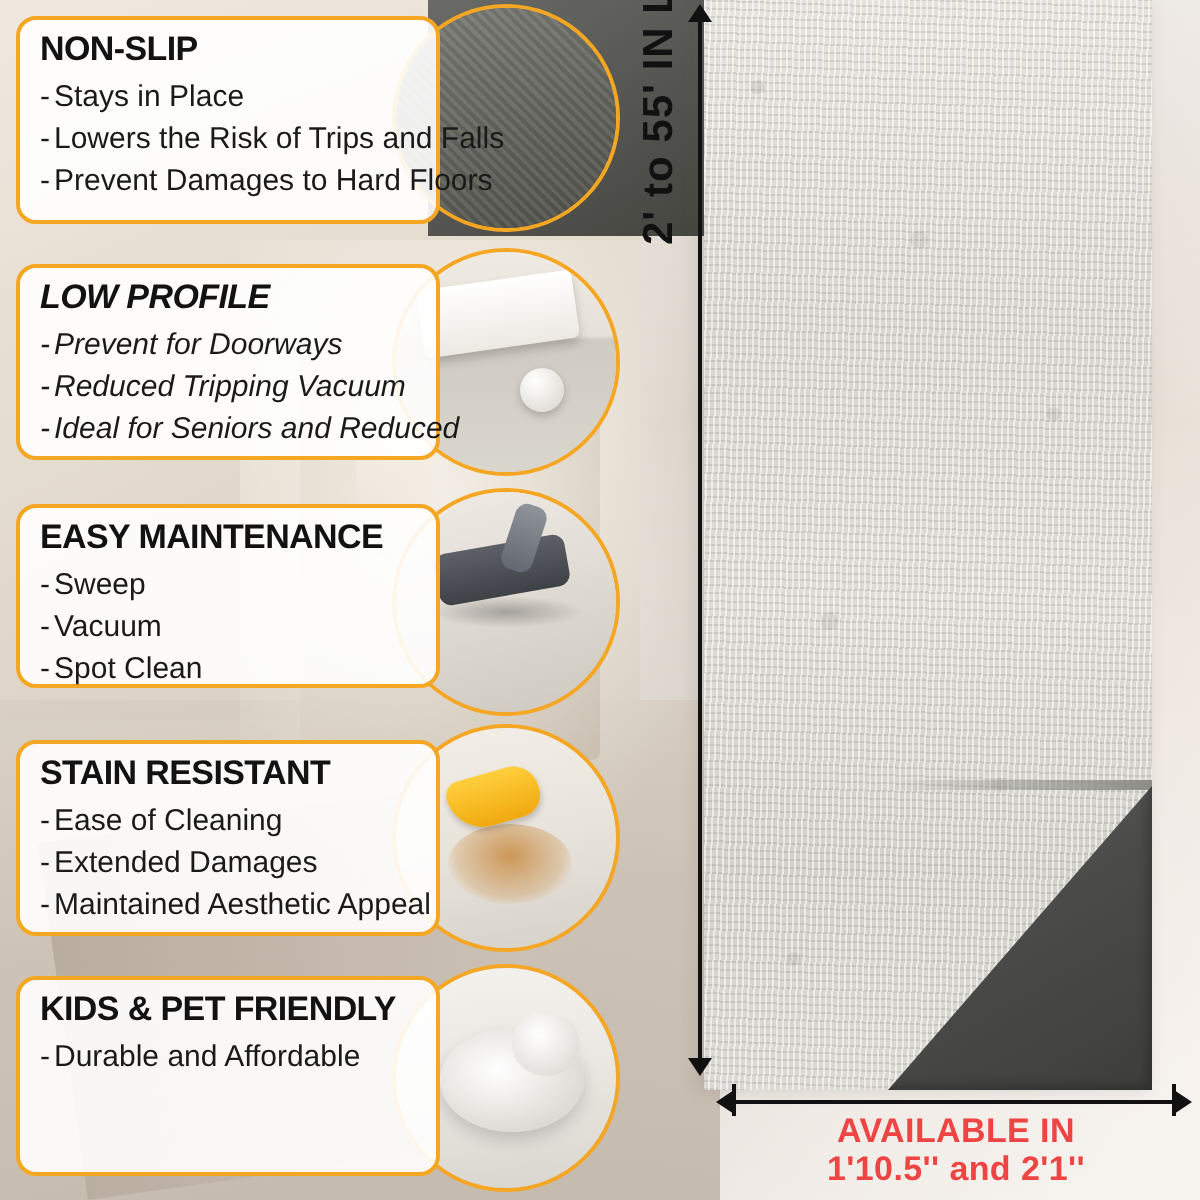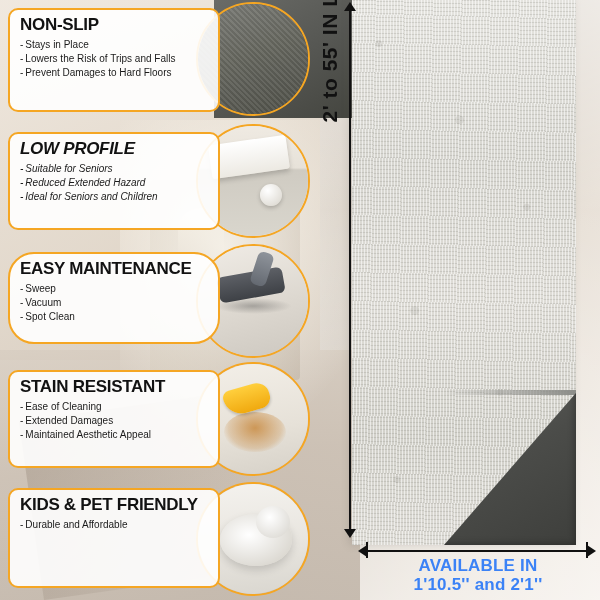--- a/index.html
+++ b/index.html
@@ -141,33 +141,33 @@
     letter-spacing: -0.3px;
     color: #121212;
     line-height: 1.05;
   }
   .feature ul {
     margin: 0;
     padding: 0;
     list-style: none;
   }
   .feature li {
-    font-size: 10px;
+    font-size: 15px;
     color: #1a1a1a;
     line-height: 1.42;
     white-space: nowrap;
   }
   .feature li::before {
     content: "-";
     margin-right: 2px;
   }
 
   .f1 { top: 8px;   height: 104px; }
   .f2 { top: 132px; height: 98px; font-style: italic; }
-  .f3 { top: 252px; height: 92px; border-radius: 26px; }
+  .f3 { top: 252px; height: 92px; }
   .f4 { top: 370px; height: 98px; }
   .f5 { top: 488px; height: 100px; }
 
   
   .bubble {
     position: absolute;
     border-radius: 50%;
     border: 2px solid #f5a623;
     overflow: hidden;
     box-sizing: border-box;
@@ -310,21 +310,21 @@
   .h-arrow::after  { right: -8px; border-left: 9px solid #111; }
 
   .width-label {
     position: absolute;
     left: 360px;
     top: 556px;
     width: 236px;
     text-align: center;
     font-size: 17px;
     font-weight: bold;
-    color: #3b82f6;
+    color: #ef4444;
     line-height: 1.12;
     letter-spacing: 0.2px;
   }
   .tick {
     position: absolute;
     width: 2px;
     height: 16px;
     background: #111;
   }
 </style>
@@ -365,23 +365,23 @@
 
   <div class="bubble b2">
     <div class="inner">
       <div class="mat"></div>
       <div class="ball"></div>
     </div>
   </div>
   <div class="feature f2">
     <h3>LOW PROFILE</h3>
     <ul>
-      <li>Suitable for Seniors</li>
-      <li>Reduced Extended Hazard</li>
-      <li>Ideal for Seniors and Children</li>
+      <li>Prevent for Doorways</li>
+      <li>Reduced Tripping Vacuum</li>
+      <li>Ideal for Seniors and Reduced</li>
     </ul>
   </div>
 
   <div class="bubble b3">
     <div class="inner">
       <div class="vac-shadow"></div>
       <div class="vac-head"></div>
       <div class="vac-neck"></div>
     </div>
   </div>

